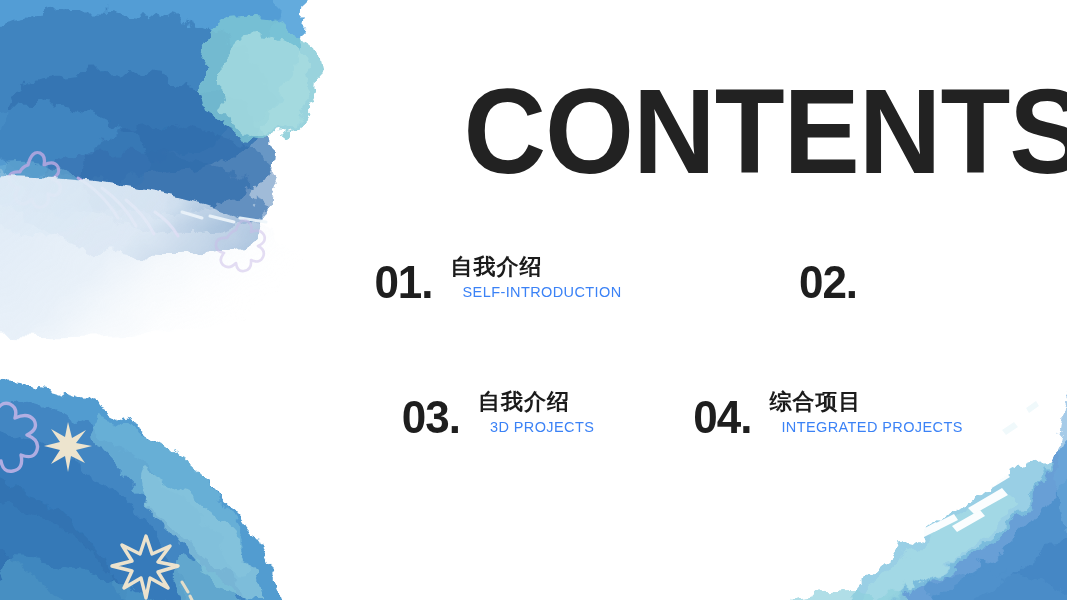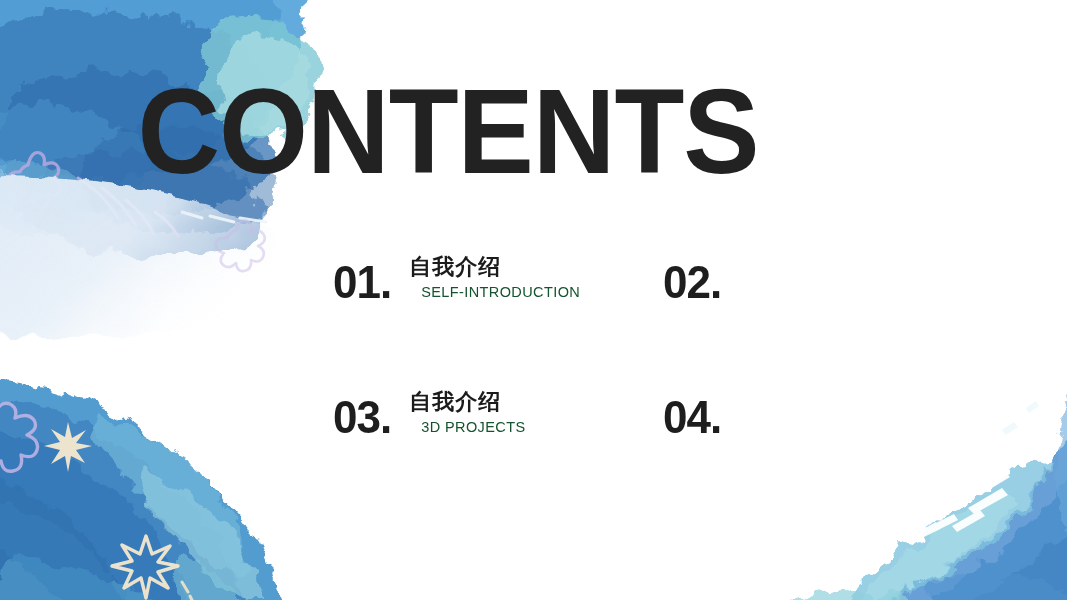--- a/index.html
+++ b/index.html
@@ -28,21 +28,21 @@
   #deco-left-band { left: -60px;  top: 170px;   width: 400px;  height: 220px; }
   #deco-bottom-left { left: -50px; top: 320px;  width: 420px;  height: 330px; }
   #deco-bottom-right { left: 790px; top: 330px; width: 330px;  height: 300px; }
 
   
   #title-block {
     position: absolute;
     left: 0;
     top: 78px;
     width: 1067px;
-    text-align: left;
+    text-align: right;
   }
   #page-title {
     display: inline-block;
     margin: 0;
     padding: 0;
     font-family: "Liberation Sans", sans-serif;
     font-weight: bold;
     font-size: 108px;
     line-height: 1;
     letter-spacing: -1px;
@@ -58,20 +58,21 @@
     left: 333px;
     top: 255px;
     width: 660px;
     display: grid;
     grid-template-columns: 330px 330px;
     grid-template-rows: 135px 135px;
   }
   .content-item {
     display: flex;
     align-items: flex-start;
+    justify-content: center;
   }
   .item-number {
     font-family: "Liberation Sans", sans-serif;
     font-weight: bold;
     font-size: 44px;
     line-height: 1;
     color: #1e1e1e;
     letter-spacing: -1px;
     transform: scaleY(1.06);
     transform-origin: left top;
@@ -91,21 +92,21 @@
     letter-spacing: 1px;
     white-space: nowrap;
   }
   .item-en {
     margin-top: 6px;
     font-family: "Liberation Sans", sans-serif;
     font-weight: normal;
     font-size: 14.5px;
     line-height: 1.1;
     letter-spacing: 0.4px;
-    color: #14532d;
+    color: #3b82f6;
     white-space: nowrap;
     margin-left: 12px;
   }
 </style>
 </head>
 <body>
 
 <div id="slide">
 
   <svg class="deco" id="deco-top-left" viewBox="0 0 420 320">
@@ -292,16 +293,20 @@
     <div class="content-item">
       <div class="item-number">03.</div>
       <div class="item-text">
         <div class="item-cn">自我介绍</div>
         <div class="item-en">3D PROJECTS</div>
       </div>
     </div>
 
     <div class="content-item">
       <div class="item-number">04.</div>
+      <div class="item-text">
+        <div class="item-cn">综合项目</div>
+        <div class="item-en">INTEGRATED PROJECTS</div>
+      </div>
     </div>
 
   </div>
 </div>
 
 </body></html>

